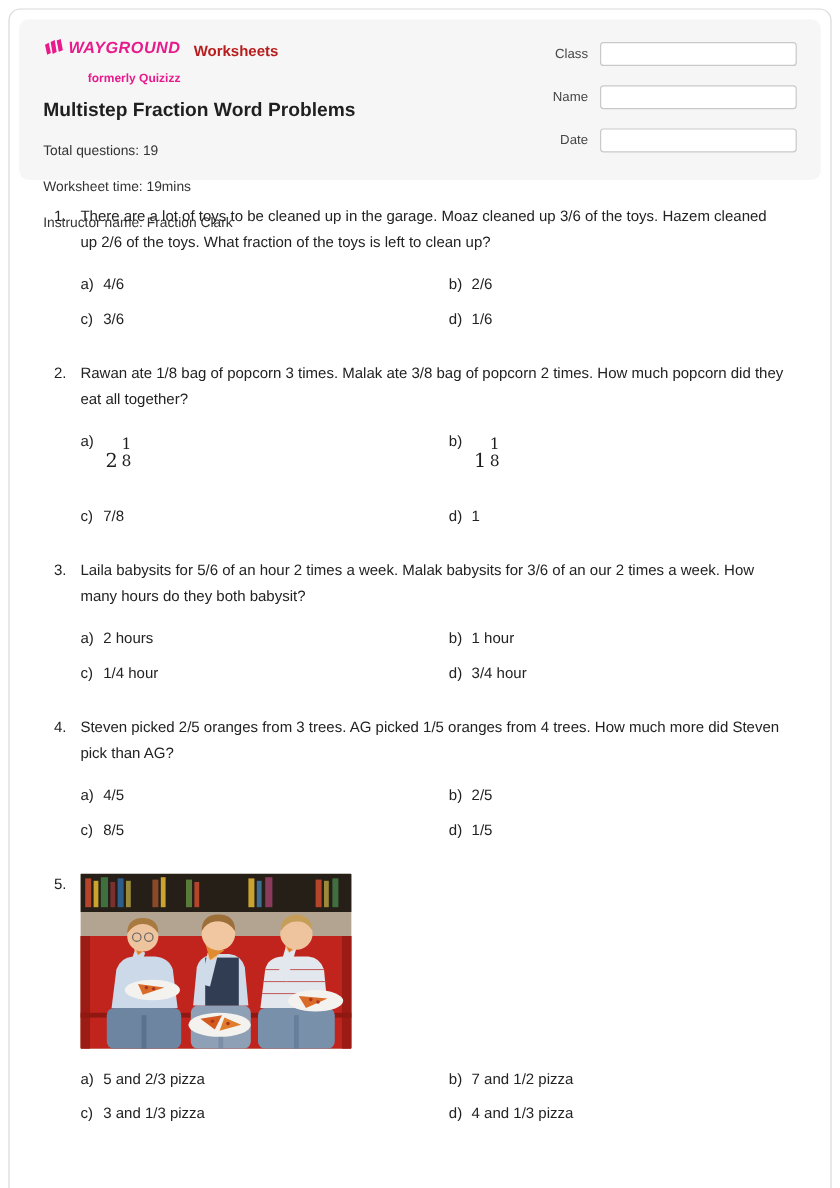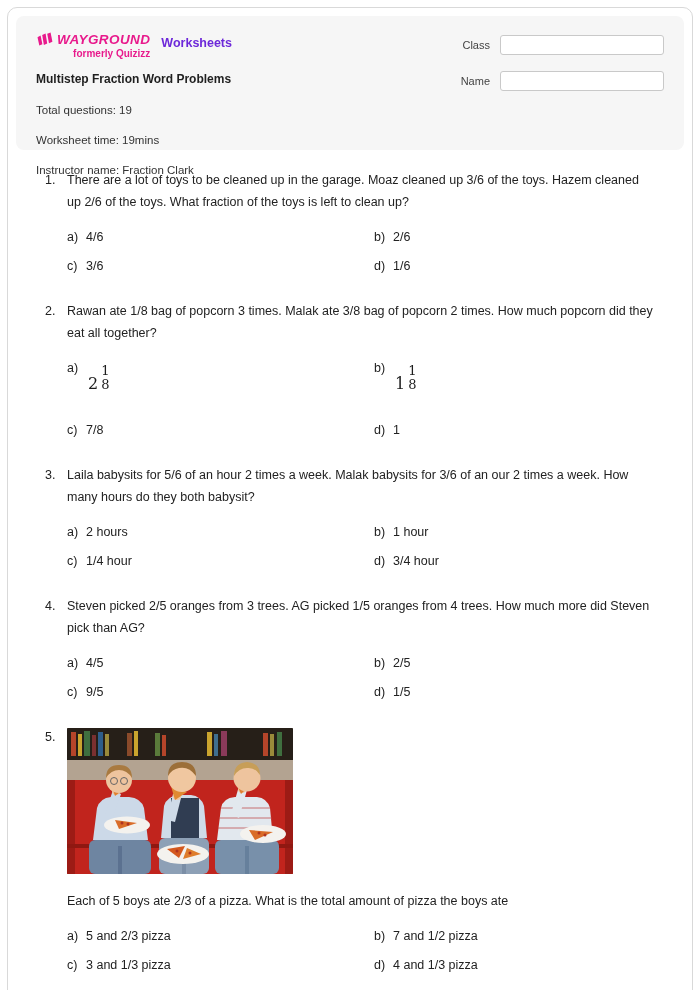--- a/index.html
+++ b/index.html
@@ -3,26 +3,26 @@
 <meta charset="utf-8">
 <style>
   html,body{margin:0;padding:0;background:#fff;}
   body{width:700px;height:990px;overflow:hidden;font-family:"Liberation Sans",sans-serif;color:#222;}
   .page{box-sizing:border-box;position:relative;width:686px;height:1016px;margin:7px 0 0 7px;
         background:#fff;border:1px solid #d9d9d9;border-radius:10px;padding:8px;}
   
   .header{box-sizing:border-box;height:134px;background:#f6f6f6;border-radius:8px;
           padding:16px 20px;display:flex;justify-content:space-between;}
   .brand-row{display:flex;align-items:flex-start;gap:11px;}
-  .logo{display:flex;flex-direction:column;align-items:flex-end;}
+  .logo{display:flex;flex-direction:column;align-items:flex-end;gap:12px;}
   .logo-main{display:flex;align-items:center;gap:3px;}
   .logo-text{font-style:italic;font-weight:bold;font-size:13.5px;letter-spacing:.4px;color:#E81A8C;}
   .logo-sub{font-size:10px;font-weight:bold;color:#E81A8C;margin-top:1px;}
-  .product{font-weight:bold;font-size:12.5px;color:#6d28d9;margin-top:4px;}
-  .ws-title{font-weight:bold;font-size:12px;color:#1f1f1f;margin-top:13px;}
+  .product{font-weight:bold;font-size:12.5px;color:#b91c1c;margin-top:4px;}
+  .ws-title{font-weight:bold;font-size:16px;color:#1f1f1f;margin-top:13px;text-align:right;}
   .meta-line{font-size:11.5px;color:#333;margin-top:18px;line-height:12px;}
   .fields{display:flex;flex-direction:column;gap:16px;margin-top:3px;}
   .field-row{display:flex;align-items:center;gap:10px;}
   .field-label{font-size:11px;color:#444;width:36px;text-align:right;}
   .field-input{width:154px;height:18px;background:#fff;border:1px solid #c9c9c9;border-radius:3px;outline:none;
                font-family:"Liberation Sans",sans-serif;font-size:11px;padding:0 4px;}
   
   .content{padding:19px 28px 0 29px;}
   .question{display:flex;margin-bottom:24px;}
   .q-num{width:22px;flex:0 0 22px;font-size:12.5px;line-height:22px;color:#222;}
@@ -69,20 +69,24 @@
 
     <div class="fields">
       <div class="field-row">
         <span class="field-label">Class</span>
         <input class="field-input" type="text" style="">
       </div>
       <div class="field-row">
         <span class="field-label">Name</span>
         <input class="field-input" type="text" style="">
       </div>
+      <div class="field-row">
+        <span class="field-label">Date</span>
+        <input class="field-input" type="text" style="">
+      </div>
     </div>
   </div>
 
   <div class="content" id="questions">
       <div class="question">
         <div class="q-num">1.</div>
         <div class="q-body">
           <div class="q-text">There are a lot of toys to be cleaned up in the garage. Moaz cleaned up 3/6 of the toys. Hazem cleaned up 2/6 of the toys. What fraction of the toys is left to clean up?</div>
           <div class="options">
             <div class="option">
@@ -172,21 +176,21 @@
             <div class="option">
               <span class="opt-letter">a)</span>
               <span>4/5</span>
             </div>
             <div class="option">
               <span class="opt-letter">b)</span>
               <span>2/5</span>
             </div>
             <div class="option">
               <span class="opt-letter">c)</span>
-              <span>9/5</span>
+              <span>8/5</span>
             </div>
             <div class="option">
               <span class="opt-letter">d)</span>
               <span>1/5</span>
             </div>
           </div>
         </div>
       </div>
       <div class="question">
         <div class="q-num">5.</div>
@@ -254,21 +258,20 @@
   <path d="M164 86 L172 58 L180 62 L172 90 Z" fill="#e2e8ee"></path>
   <circle cx="175" cy="61" r="4" fill="#eec49e"></circle>
   <path d="M168 52 L184 56 L174 66 Z" fill="#df8030"></path>
   <circle cx="180" cy="50" r="13.5" fill="#eec49e"></circle>
   <path d="M167 48 Q167 35 180 34 Q193 35 193 47 Q188 39 180 40 Q172 40 167 48 Z" fill="#c79e58"></path>
   <ellipse cx="196" cy="106" rx="23" ry="9" fill="#f4f2ee"></ellipse>
   <path d="M182 102 L206 104 L188 112 Z" fill="#d96c28"></path>
   <circle cx="192" cy="105" r="1.5" fill="#b03320"></circle>
             <circle cx="198" cy="107" r="1.5" fill="#b03320"></circle>
 </svg>
-          <div class="q-text">Each of 5 boys ate 2/3 of a pizza. What is the total amount of pizza the boys ate</div>
           <div class="options">
             <div class="option">
               <span class="opt-letter">a)</span>
               <span>5 and 2/3 pizza</span>
             </div>
             <div class="option">
               <span class="opt-letter">b)</span>
               <span>7 and 1/2 pizza</span>
             </div>
             <div class="option">

